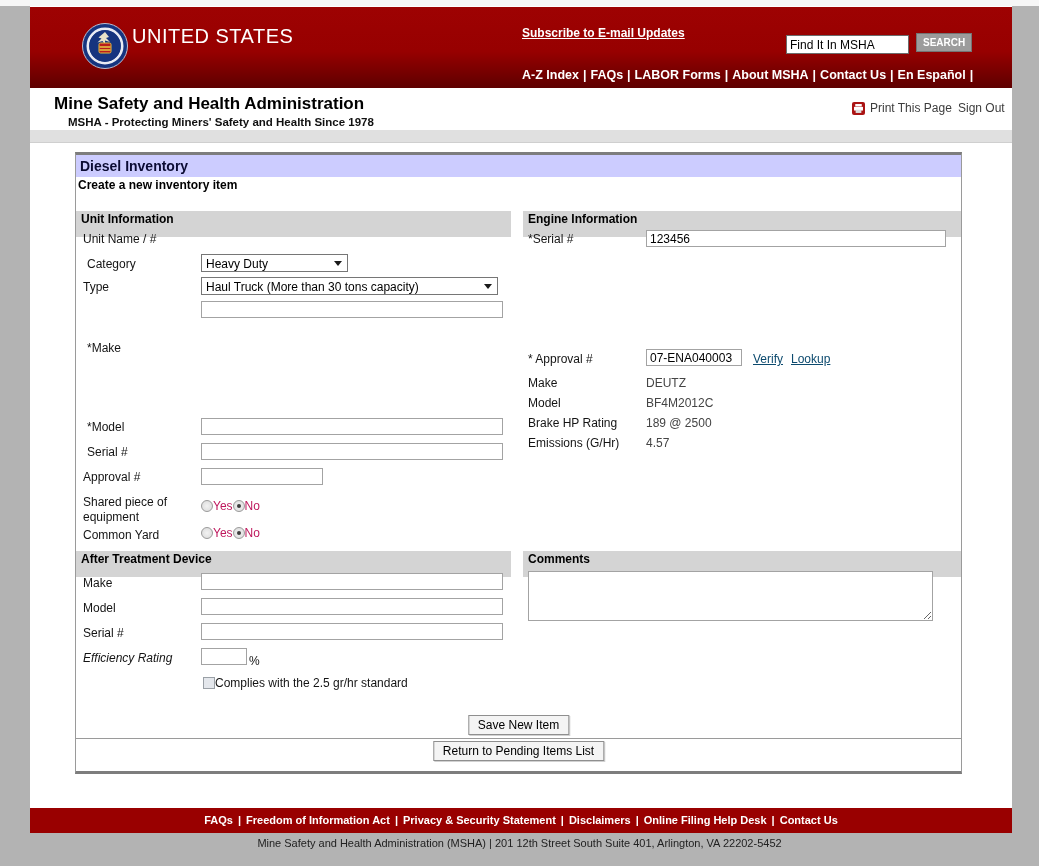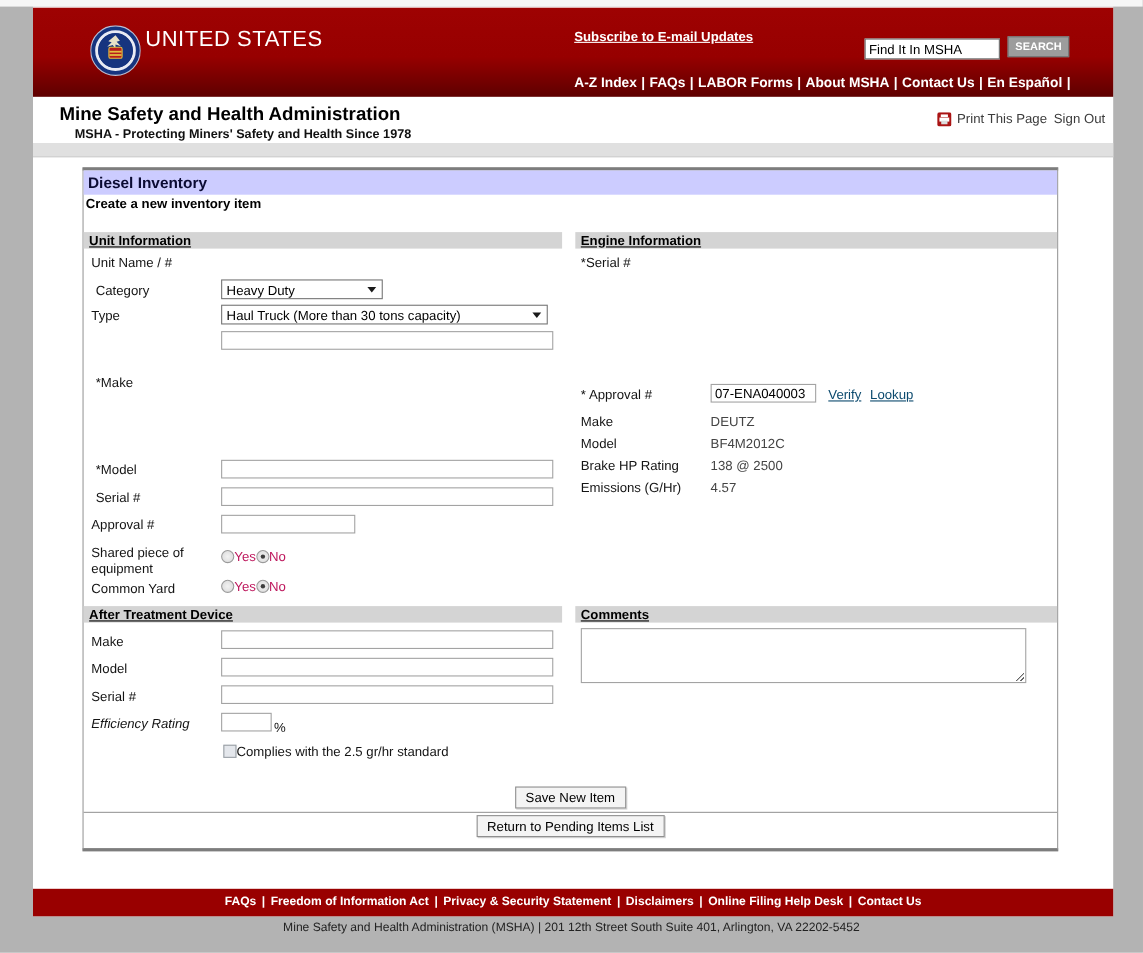--- a/index.html
+++ b/index.html
@@ -26,21 +26,21 @@
   .printrow{top:95px;color:#3c3c3c;font-size:12px;}
   .print-icon{left:822px;top:96px;}
   .print-link{left:840px;cursor:pointer;}
   .signout-link{left:928px;cursor:pointer;}
   .divider{left:0;top:124px;width:982px;height:12px;background:#e0e0e0;border-bottom:1px solid #cfcfcf;}
 
   
   .formbox{left:45px;top:146px;width:885px;height:616px;background:#fff;border-left:1px solid #9a9a9a;border-right:1px solid #9a9a9a;border-top:3px solid #7d7d7d;border-bottom:3px solid #7d7d7d;}
   .form-titlebar{left:0;top:0;width:885px;height:22px;background:#ccccff;font-weight:bold;font-size:14px;line-height:22px;padding-left:4px;box-sizing:border-box;color:#0b0b33;}
   .form-subtitle{left:2px;top:23px;font-weight:bold;font-size:12px;color:#000;}
-  .secbar{height:15px;background:#d4d4d4;font-weight:bold;font-size:12px;line-height:17px;padding-left:5px;box-sizing:border-box;color:#000;text-decoration:underline;}
+  .secbar{height:26px;background:#d4d4d4;font-weight:bold;font-size:12px;line-height:17px;padding-left:5px;box-sizing:border-box;color:#000;}
   .lbl{color:#141414;line-height:15px;}
   .gval{color:#444;}
   .ti{position:absolute;border:1px solid #a3a3a3;font:12px "Liberation Sans",sans-serif;padding:0 3px;height:17px;box-sizing:border-box;background:#fff;}
   .dd{position:absolute;border:1px solid #767676;background:#fff;height:18px;box-sizing:border-box;font-size:12px;line-height:16px;padding:1px 20px 0 4px;cursor:default;}
   .dd-arrow{position:absolute;right:5px;top:6px;width:0;height:0;border-left:4px solid transparent;border-right:4px solid transparent;border-top:5px solid #1a1a1a;}
   .radio{display:inline-block;width:12px;height:12px;border-radius:50%;background:radial-gradient(#f2f2f2,#d9d9d9);border:1px solid #9a9a9a;vertical-align:-2px;box-sizing:border-box;position:relative;cursor:pointer;}
   .radio.sel::after{content:"";position:absolute;left:3px;top:3px;width:4px;height:4px;border-radius:50%;background:#3d3d3d;}
   .radio-txt{color:#be185d;cursor:pointer;}
   .cb{display:inline-block;width:12px;height:12px;background:#e4e7ec;border:1px solid #9aa0a6;vertical-align:-2px;box-sizing:border-box;cursor:pointer;}
   .linkblue{color:#0c4a6e;text-decoration:underline;cursor:pointer;}
@@ -133,34 +133,35 @@
       <div class="abs" style="left:125px;top:344px;">
         <span class="radio"></span><span class="radio-txt">Yes</span><span class="radio sel"></span><span class="radio-txt">No</span>
       </div>
 
       <div class="abs lbl" style="left:7px;top:373px;">Common Yard</div>
       <div class="abs" style="left:125px;top:371px;">
         <span class="radio"></span><span class="radio-txt">Yes</span><span class="radio sel"></span><span class="radio-txt">No</span>
       </div>
 
       <div class="abs lbl" style="left:452px;top:77px;">*Serial #</div>
+      <input class="ti" style="left: 570px; top: 75px; width: 300px;" type="text" value="123456">
 
       <div class="abs lbl" style="left:452px;top:197px;">* Approval #</div>
       <input class="ti" style="left: 570px; top: 194px; width: 96px;" type="text" value="07-ENA040003">
       <span class="abs linkblue" style="left:677px;top:197px;">Verify</span>
       <span class="abs linkblue" style="left:715px;top:197px;">Lookup</span>
 
       <div class="abs lbl" style="left:452px;top:221px;">Make</div>
       <div class="abs gval" style="left:570px;top:221px;">DEUTZ</div>
 
       <div class="abs lbl" style="left:452px;top:241px;">Model</div>
       <div class="abs gval" style="left:570px;top:241px;">BF4M2012C</div>
 
       <div class="abs lbl" style="left:452px;top:261px;">Brake HP Rating</div>
-      <div class="abs gval" style="left:570px;top:261px;">138 @ 2500</div>
+      <div class="abs gval" style="left:570px;top:261px;">189 @ 2500</div>
 
       <div class="abs lbl" style="left:452px;top:281px;">Emissions (G/Hr)</div>
       <div class="abs gval" style="left:570px;top:281px;">4.57</div>
 
       <div class="abs secbar" style="left:0;top:396px;width:435px;">After Treatment Device</div>
 
       <div class="abs lbl" style="left:7px;top:421px;">Make</div>
       <input class="ti" style="left: 125px; top: 418px; width: 302px;" type="text">
 
       <div class="abs lbl" style="left:7px;top:446px;">Model</div>

